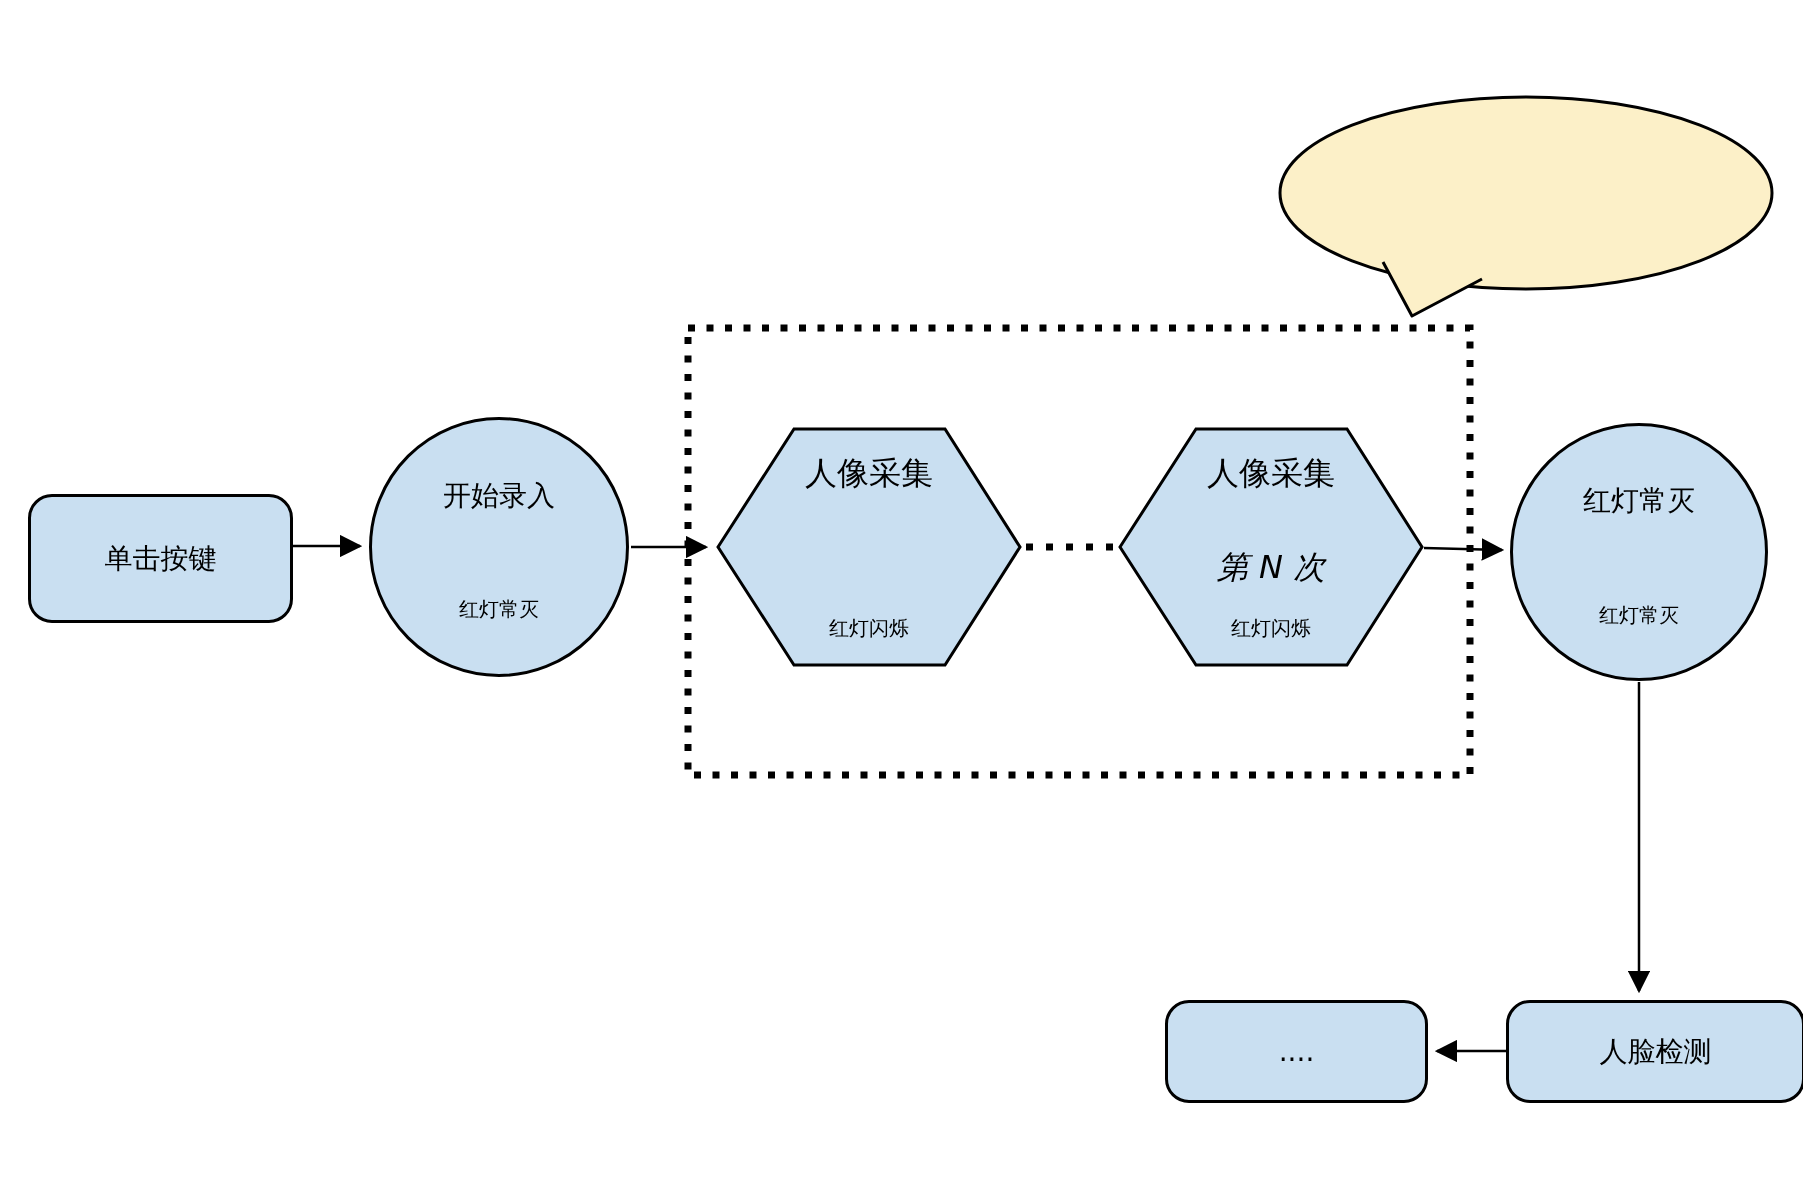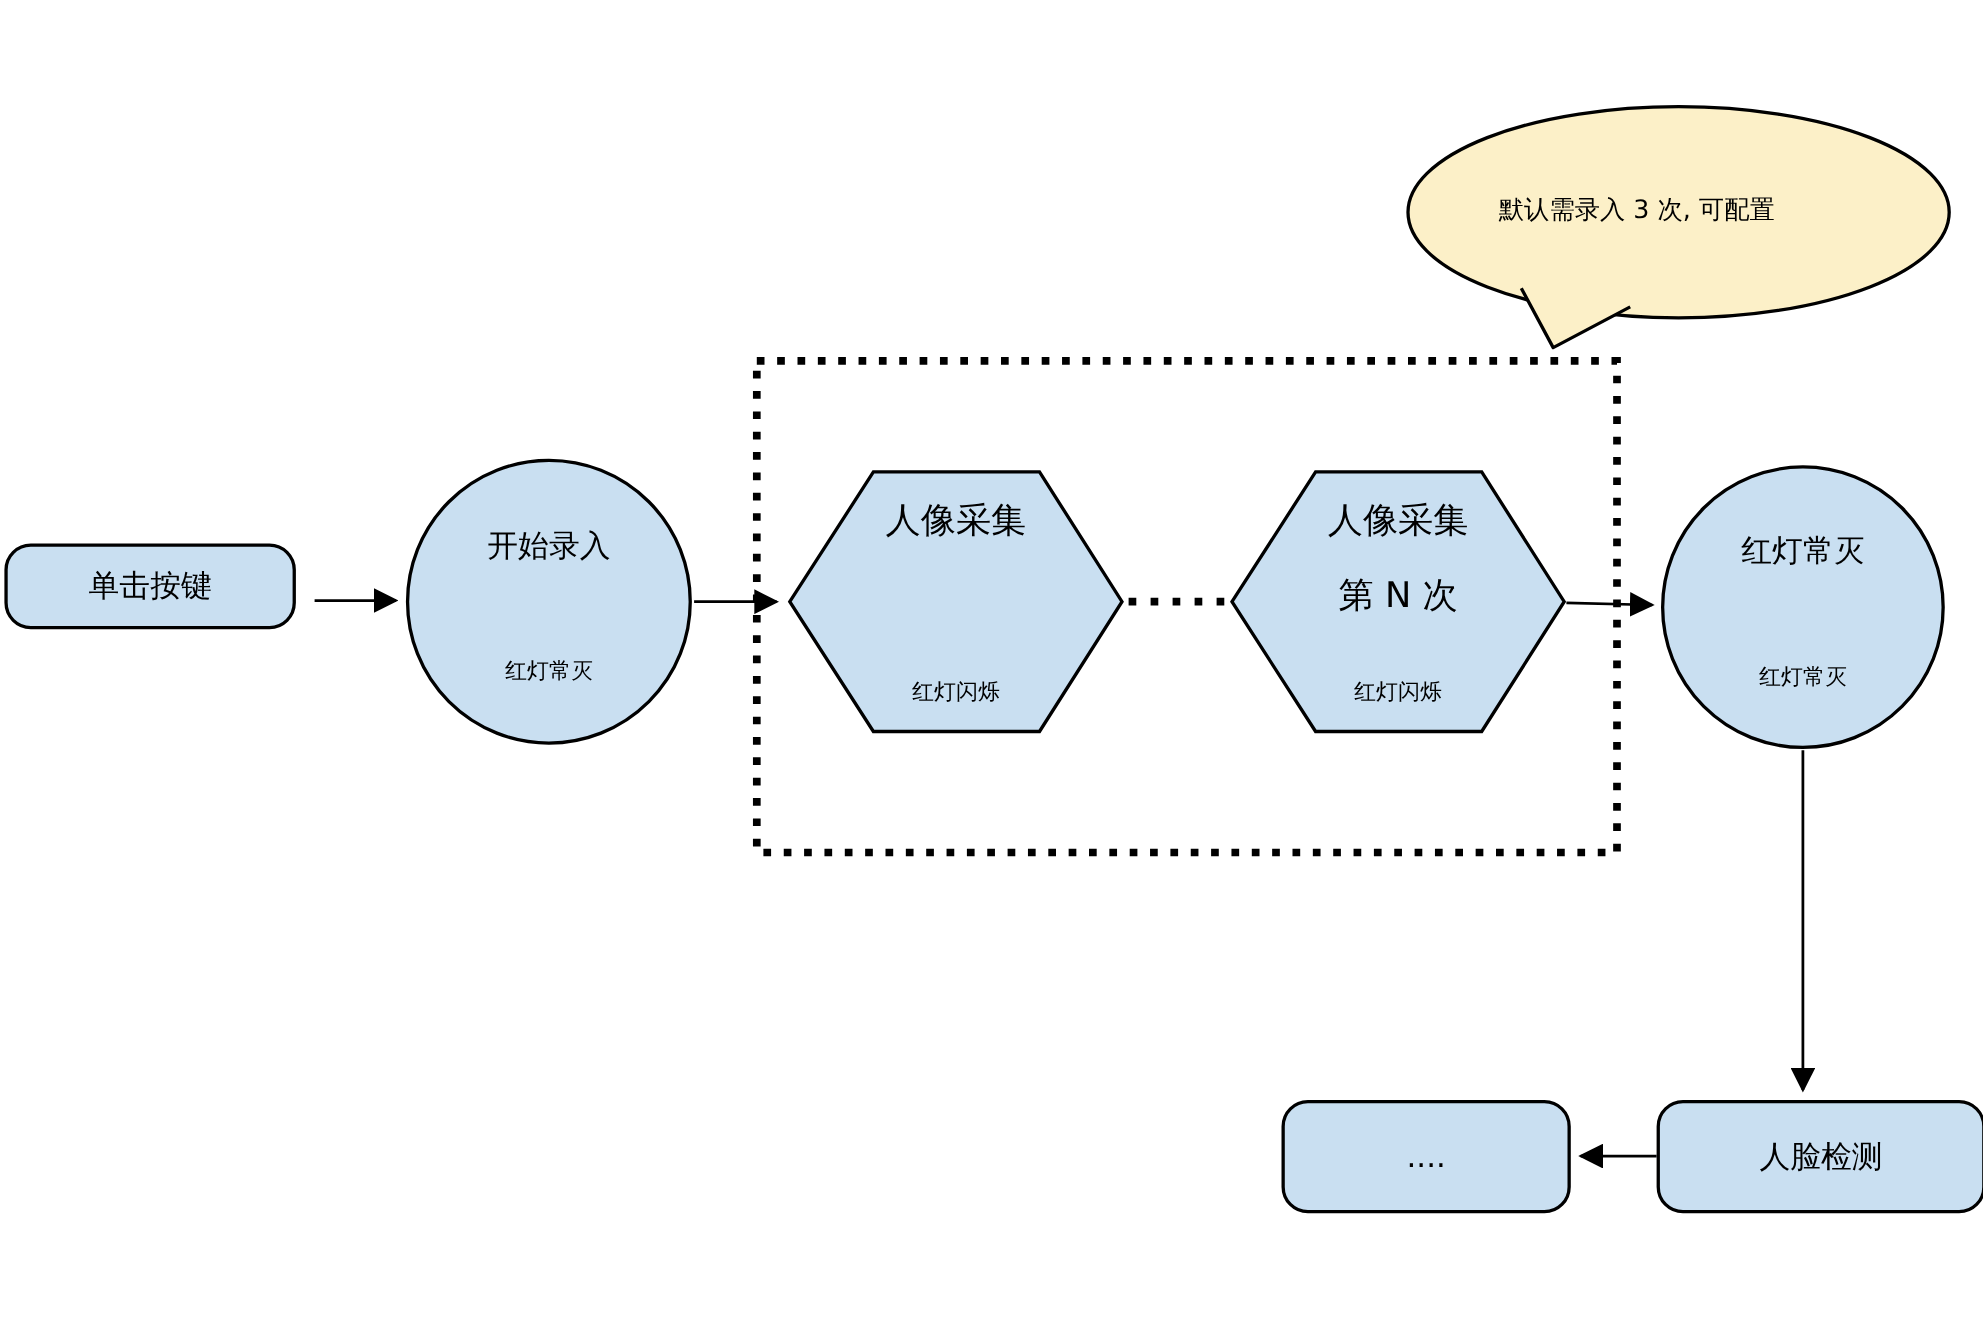--- a/index.html
+++ b/index.html
@@ -63,48 +63,47 @@
     <line class="connector" x1="1424" y1="548" x2="1502" y2="550" marker-end="url(#arrow)"></line>
 
     <line class="connector" x1="1639" y1="682" x2="1639" y2="991" marker-end="url(#arrow)"></line>
 
     <line class="connector" x1="1506" y1="1051" x2="1437" y2="1051" marker-end="url(#arrow)"></line>
 
     <ellipse class="svg-callout" cx="1526" cy="193" rx="246" ry="96"></ellipse>
     <path class="svg-callout" d="M 1383 262 L 1412 316 L 1482 279" stroke-linejoin="round"></path>
   </svg>
 
-  <div class="node rounded" style="left:4px;top:494px;width:265px;height:78px;">
+  <div class="node rounded" style="left:28px;top:494px;width:265px;height:129px;">
     <span class="label-main">单击按键</span>
   </div>
 
   <div class="node circle" style="left:369px;top:417px;width:260px;height:260px;">
     <span class="abs-label label-main" style="top:54px;">开始录入</span>
     <span class="abs-label label-sub" style="top:176px;">红灯常灭</span>
   </div>
 
   <div class="hex-labels" style="left:718px;top:429px;width:302px;height:236px;">
     <span class="abs-label hex-title" style="top:22px;">人像采集</span>
     <span class="abs-label label-sub" style="top:186px;">红灯闪烁</span>
   </div>
 
   <div class="hex-labels" style="left:1120px;top:429px;width:302px;height:236px;">
     <span class="abs-label hex-title" style="top:22px;">人像采集</span>
-    <span class="abs-label hex-round" style="top:90px;">第 N 次</span>
+    <span class="abs-label hex-round" style="top:116px;font-style:italic;">第 N 次</span>
     <span class="abs-label label-sub" style="top:186px;">红灯闪烁</span>
   </div>
 
   <div class="node circle" style="left:1510px;top:423px;width:258px;height:258px;">
     <span class="abs-label label-main" style="top:53px;">红灯常灭</span>
     <span class="abs-label label-sub" style="top:176px;">红灯常灭</span>
   </div>
 
   <div class="node rounded" style="left:1506px;top:1000px;width:299px;height:103px;">
     <span class="label-main">人脸检测</span>
   </div>
 
   <div class="node rounded" style="left:1165px;top:1000px;width:263px;height:103px;">
     <span class="label-main">....</span>
   </div>
 
-  <div class="callout-text">默认需录入 3 次, 可配置</div>
 
 </div>
 
 </body></html>

